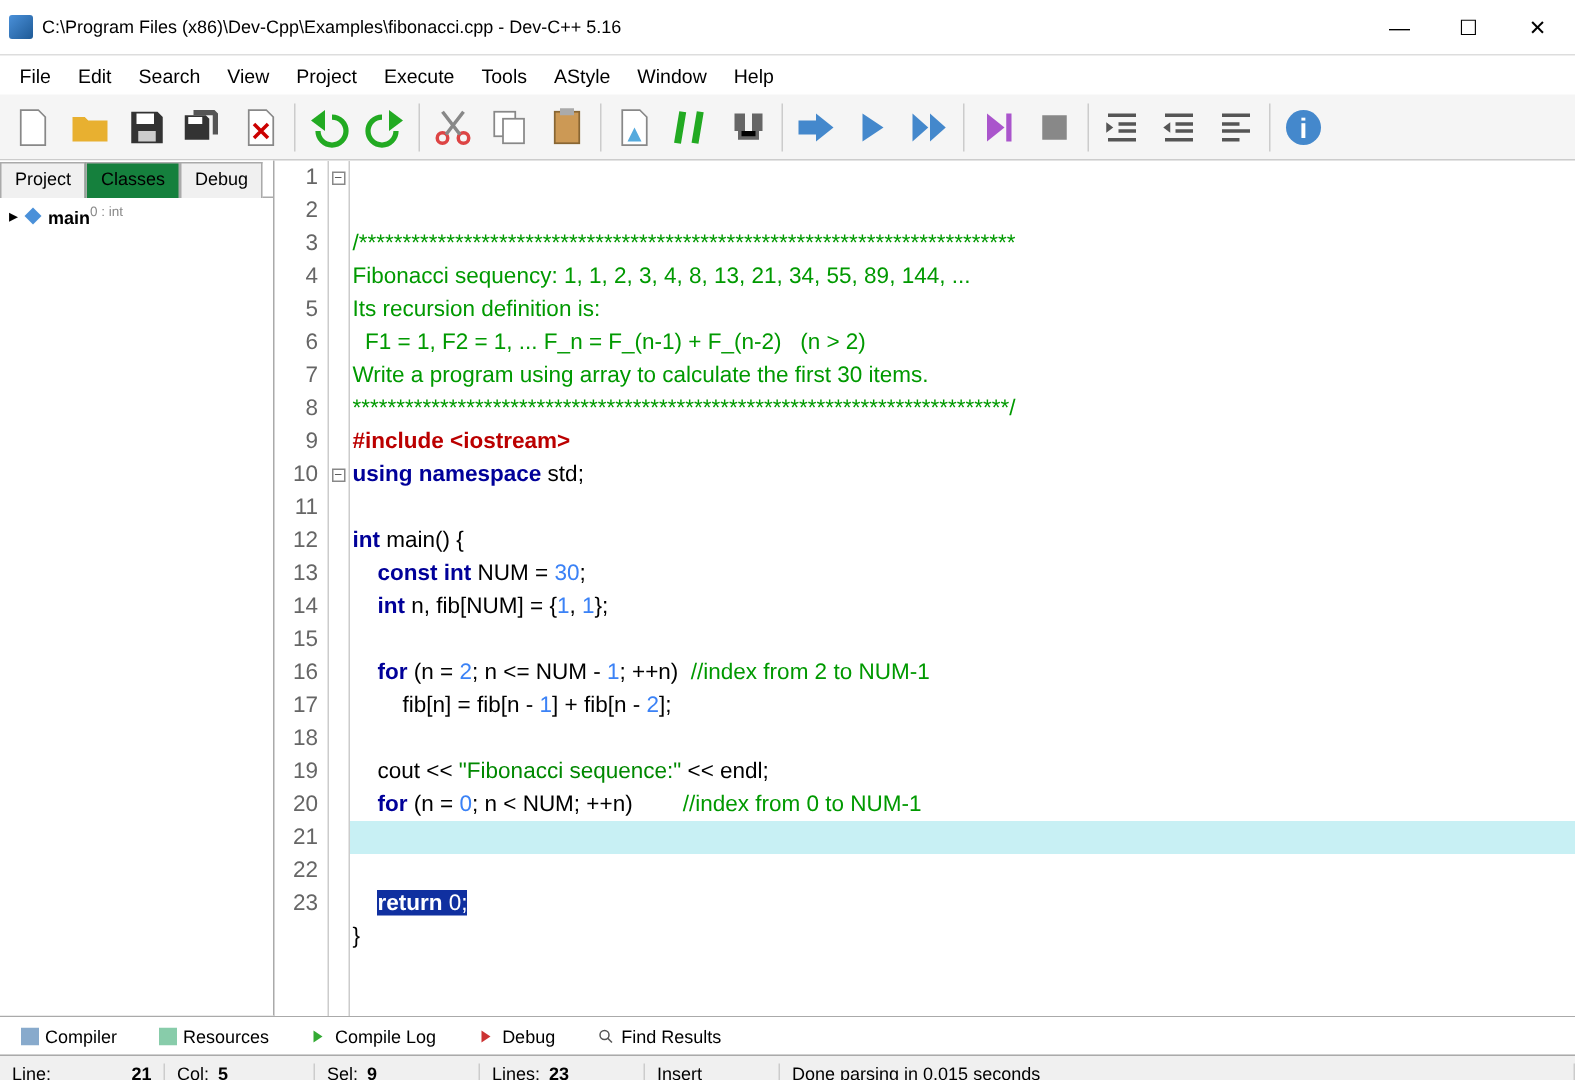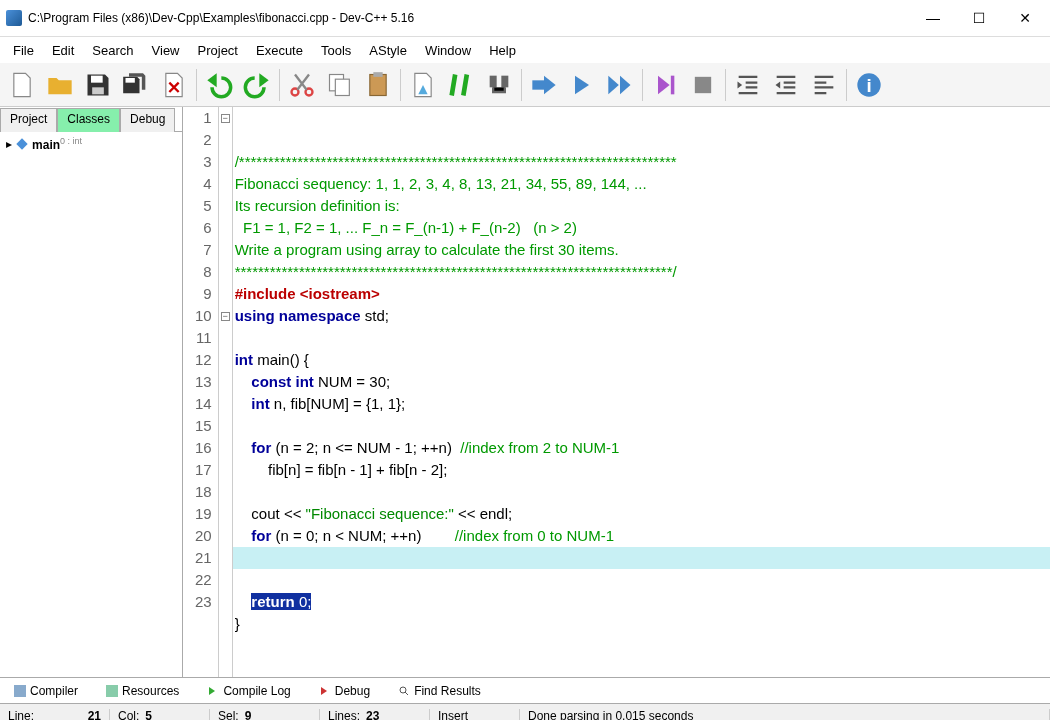--- a/index.html
+++ b/index.html
@@ -12,40 +12,40 @@
 .menubar { height:26px; display:flex; align-items:center; padding:0 4px; font-size:13px; }
 .menubar span { padding:3px 9px; }
 .toolbar { height:44px; display:flex; align-items:center; padding:2px 4px; gap:2px; border-bottom:1px solid #ccc; background:#f5f5f5; }
 .toolbar .btn { width:36px; height:36px; display:flex; align-items:center; justify-content:center; border:1px solid transparent; }
 .toolbar .sep { width:1px; height:32px; background:#ccc; margin:0 2px; }
 .toolbar svg { width:28px; height:28px; }
 .mainrow { display:flex; height:570px; }
 .sidepanel { width:183px; border-right:1px solid #aaa; display:flex; flex-direction:column; background:#fff; }
 .sidetabs { display:flex; height:24px; font-size:12px; }
 .sidetabs .tab { padding:3px 9px; border:1px solid #aaa; border-bottom:none; background:#f0f0f0; position:relative; top:1px; }
-.sidetabs .tab.active { background:#86efac; z-index:1; }
+.sidetabs .tab.active { background:#15803d; z-index:1; }
 .sidetree { flex:1; padding:4px 6px; border-top:1px solid #aaa; font-size:12px; }
 .treenode { display:flex; align-items:center; gap:4px; }
 .treenode .diamond { width:8px; height:8px; background:#4a90d9; transform:rotate(45deg); margin:0 2px; }
 .treenode .sup { font-size:9px; color:#888; vertical-align:super; }
 .edpanel { flex:1; display:flex; flex-direction:column; }
 .edtabs { height:26px; display:flex; align-items:flex-end; border-bottom:1px solid #aaa; padding-left:6px; }
 .edtabs .tab { padding:4px 12px; border:1px solid #aaa; border-bottom:none; font-size:12px; border-radius:3px 3px 0 0; background:#fff; display:flex; gap:4px; align-items:center; }
 .edtabs .xicon { width:8px; height:8px; background:#c44; clip-path:polygon(20% 0,50% 30%,80% 0,100% 20%,70% 50%,100% 80%,80% 100%,50% 70%,20% 100%,0 80%,30% 50%,0 20%); }
 .code { flex:1; display:flex; overflow:auto; font-family:Consolas,"Courier New",monospace; font-size:15px; line-height:22px; background:#fff; position:relative; }
 .gutter { text-align:right; padding:0 6px 0 12px; color:#666; background:#fff; border-right:1px solid #ccc; user-select:none; }
 .gutter .ln { height:22px; }
 .fold { width:14px; background:#fff; border-right:1px solid #ccc; }
 .fold .fm { height:22px; display:flex; align-items:center; justify-content:center; }
 .fold .box { width:9px; height:9px; border:1px solid #888; font-size:9px; line-height:7px; text-align:center; color:#555; }
 .src { flex:1; padding-left:2px; white-space:pre; position:relative; }
 .src .row { height:22px; display:block; }
 .hl { position:absolute; height:22px; background:#c8f0f4; left:0; right:0; z-index:0; }
 .sel { background:#1030a0; color:#fff; }
-.c { color:#090; } .k { color:#009; font-weight:bold;margin-top:16px; } .n { color:#000000; } .s { color:#080; } .p { color:#b00; font-weight:bold; }
+.c { color:#090; } .k { color:#009; font-weight:bold;margin-top:16px; } .n { color:#3b82f6; } .s { color:#080; } .p { color:#b00; font-weight:bold; }
 .bottomtabs { height:26px; display:flex; align-items:center; gap:12px; padding:0 6px; border-top:1px solid #aaa; font-size:12px; }
 .bottomtabs .bt { display:flex; align-items:center; gap:4px; padding:2px 8px; }
 .bottomtabs .ic { width:12px; height:12px; }
 .status { height:24px; display:flex; align-items:center; font-size:12px; border-top:1px solid #aaa; background:#f0f0f0; }
 .status .cell { padding:0 8px; border-right:1px solid #ccc; display:flex; gap:6px; }
 .status .cell.w1 { width:110px;justify-content:space-between; } .status .cell.w2 { width:100px; } .status .cell.w3 { width:110px; } .status .cell.w4 { width:110px; } .status .cell.w5 { width:90px; }
 .status .last { flex:1; }
 </style>
 </head>
 <body>

